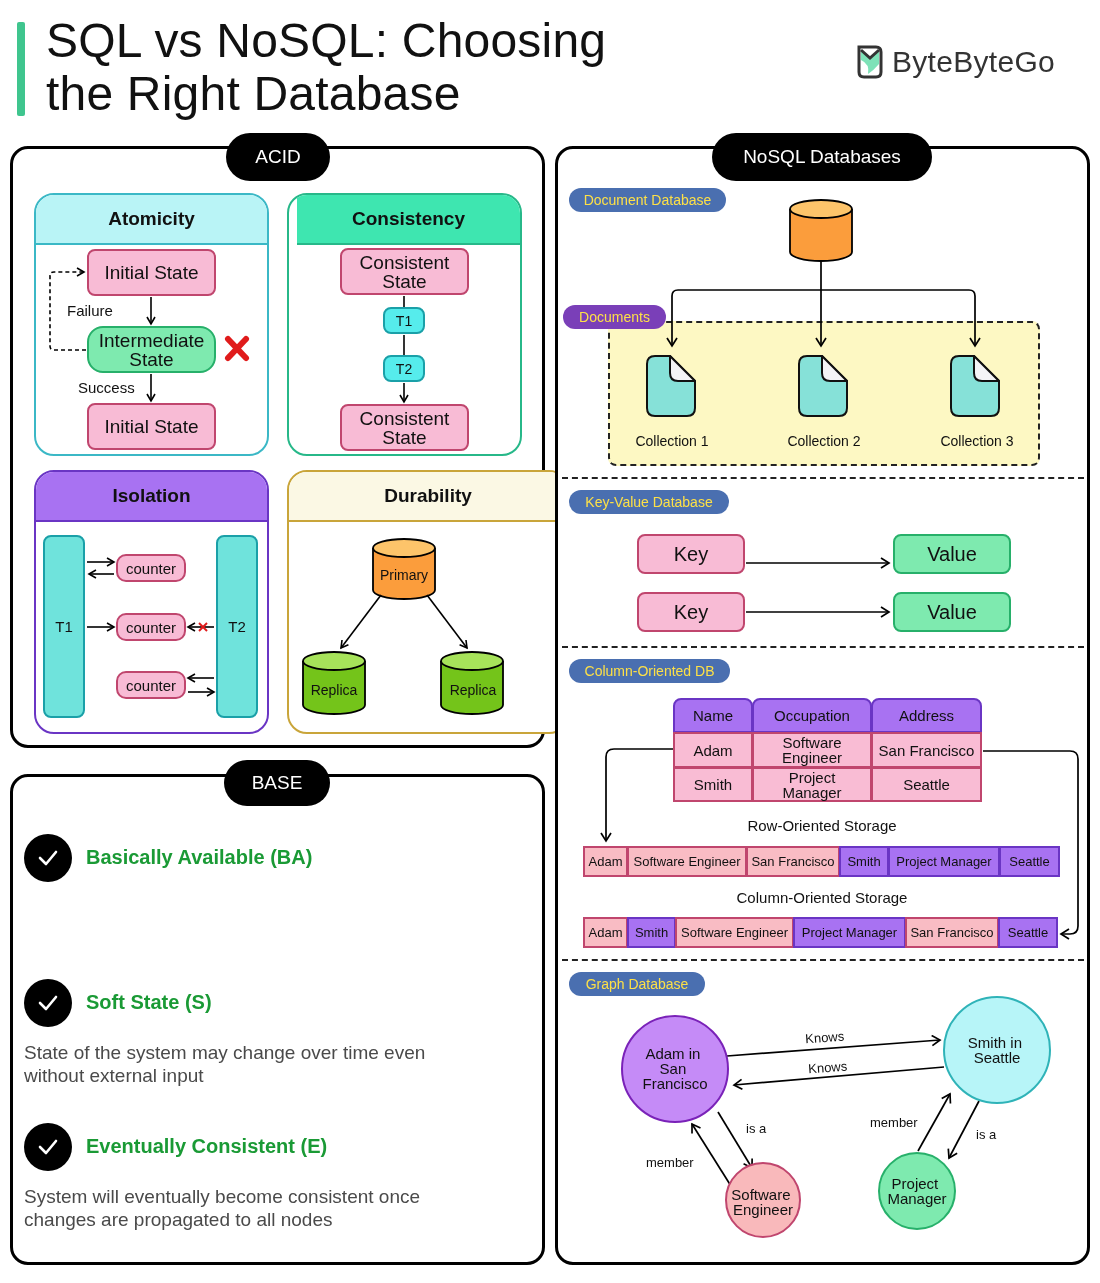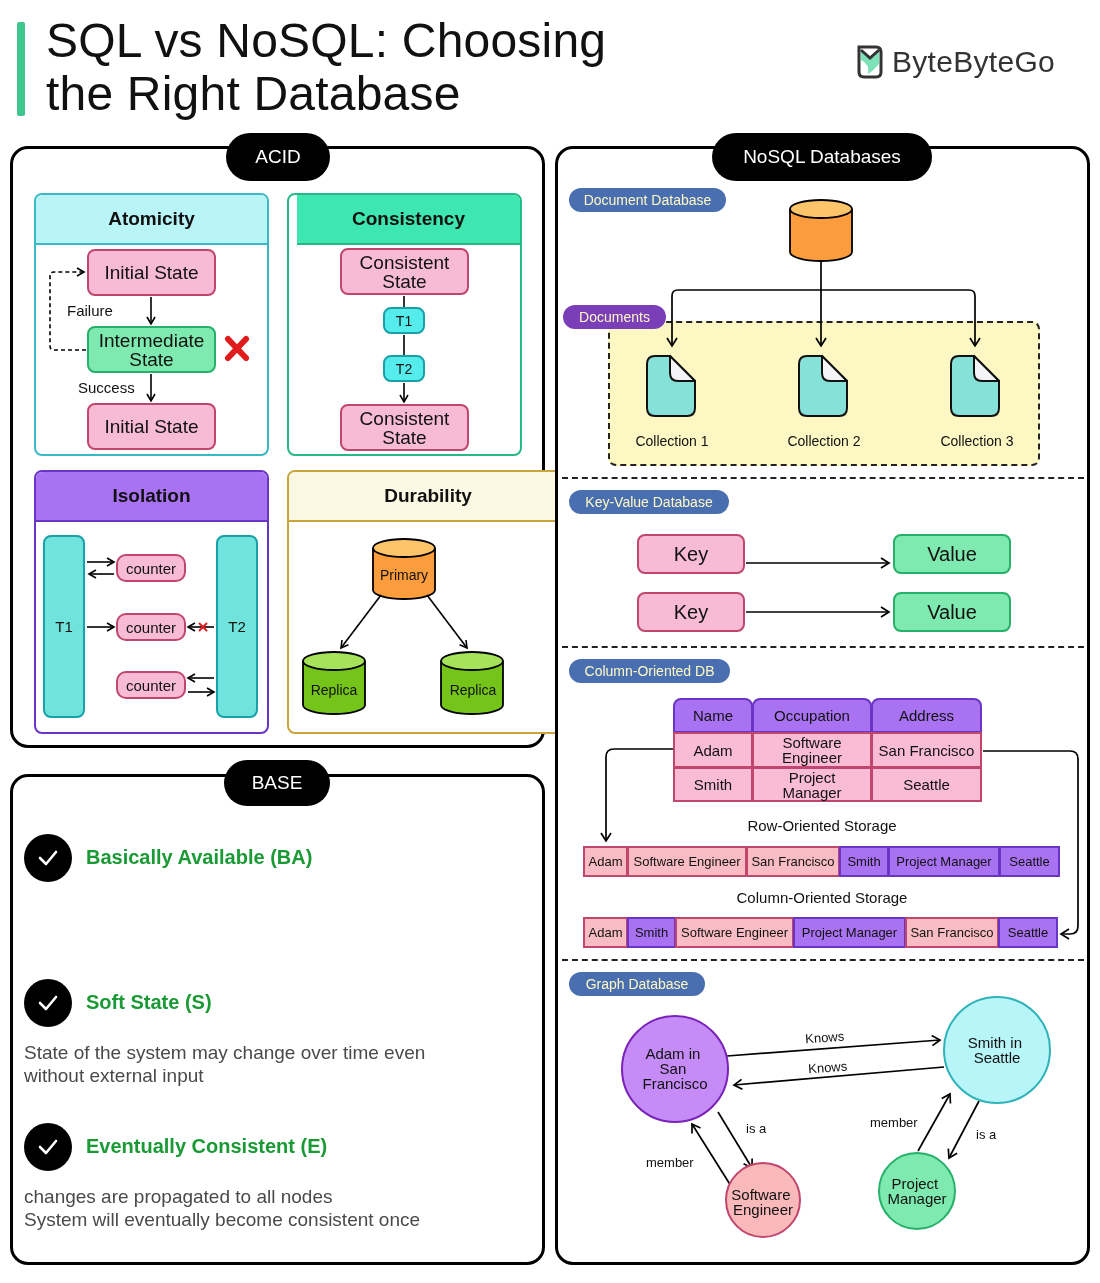--- a/index.html
+++ b/index.html
@@ -10,36 +10,36 @@
   .title-bar { position: absolute; left: 17px; top: 22px; width: 8px; height: 94px; background: #3fc58e; border-radius: 2px; }
   .title { position: absolute; left: 46px; top: 14px; font-size: 48px; line-height: 53px; font-weight: 400; color: #111; letter-spacing: 0.2px; }
   .brand { position: absolute; left: 856px; top: 44px; display: flex; align-items: center; gap: 8px; }
   .brand-text { font-size: 30px; color: #333; letter-spacing: 0.3px; }
 
   
   .panel { position: absolute; border: 3px solid #000; border-radius: 18px; background: #fff; }
   .pill { position: absolute; background: #000; color: #fff; border-radius: 24px; display: flex; align-items: center; justify-content: center; font-size: 19px; }
 
   
-  .card { position: absolute; border: 2px solid; border-radius: 8px; background: #fff; overflow: hidden; }
+  .card { position: absolute; border: 2px solid; border-radius: 20px; background: #fff; overflow: hidden; }
   .card-head { height: 50px; display: flex; align-items: center; justify-content: center; font-weight: bold; font-size: 19px; border-bottom: 2px solid; }
   .box { position: absolute; border: 2px solid; border-radius: 8px; display: flex; align-items: center; justify-content: center; text-align: center; }
   .pinkbox { background: #f8bbd5; border-color: #c0466e; }
-  .greenbox { background: #7eeaaf; border-color: #27b06a; }
+  .greenbox { background: #7eeaaf; border-color: #27b06a; border-radius: 16px; }
   .cyanbox { background: #56ecec; border-color: #1aa0a8; }
   .lbl { position: absolute; font-size: 15px; }
 
   
   .base-item { position: absolute; left: 24px; }
   .check { position: absolute; width: 48px; height: 48px; border-radius: 50%; background: #000; display: flex; align-items: center; justify-content: center; }
   .base-title { position: absolute; left: 62px; font-size: 20px; font-weight: bold; color: #1a9a35; white-space: nowrap; }
   .base-desc { position: absolute; left: 0px; width: 480px; font-size: 19px; line-height: 23px; color: #4a4a4a; }
 
   
-  .tag { position: absolute; height: 24px; border-radius: 12px; color: #fef9c3; font-size: 14px; display: flex; align-items: center; justify-content: center; }
+  .tag { position: absolute; height: 24px; border-radius: 12px; color: #fde047; font-size: 14px; display: flex; align-items: center; justify-content: center; }
   .tag-blue { background: #4a6fb0; }
   .tag-purple { background: #7a3fb8; }
   .divider { position: absolute; left: 562px; width: 522px; border-top: 2px dashed #222; }
   .kv { position: absolute; height: 40px; border: 2px solid; border-radius: 8px; font-size: 20px; display: flex; align-items: center; justify-content: center; }
   .kv-key { background: #f8bbd5; border-color: #c0466e; }
   .kv-val { background: #7eeaaf; border-color: #27b06a; }
   .cell { position: absolute; display: flex; align-items: center; justify-content: center; text-align: center; font-size: 15px; line-height: 15px; border: 2px solid; }
   .c-head { background: #a872f2; border-color: #6a35c4; border-radius: 8px 8px 0 0; }
   .c-pink { background: #f9bcd4; border-color: #c0466e; }
   .s-pink { background: #f9bcc4; border-color: #c0466e; font-size: 13px; }
@@ -185,22 +185,22 @@
 </div>
 
 <div class="base-item" style="top:1123px;">
   <div class="check">
     <svg width="22" height="18" viewBox="0 0 22 18">
         <path d="M3 9 L9 15 L19 3" fill="none" stroke="#fff" stroke-width="2.6" stroke-linecap="round" stroke-linejoin="round"></path>
       </svg>
   </div>
   <div class="base-title" style="top:12px;">Eventually Consistent (E)</div>
   <div class="base-desc" style="top:62px;">
+    <div>System will eventually become consistent once</div>
     <div>changes are propagated to all nodes</div>
-    <div>System will eventually become consistent once</div>
   </div>
 </div>
 
 <div class="panel" style="left:555px; top:146px; width:535px; height:1119px;"></div>
 <div class="pill" style="left:712px; top:133px; width:220px; height:48px;">NoSQL Databases</div>
 
 <div class="tag tag-blue" style="left:569px; top:188px; width:157px;">Document Database</div>
 <div style="position:absolute; left:608px; top:321px; width:432px; height:145px; background:#fdf8c3; border:2px dashed #222; border-radius:8px;"></div>
 <div class="tag tag-purple" style="left:563px; top:305px; width:103px;">Documents</div>
 <div class="lbl" style="left:622px; top:433px; width:100px; text-align:center; font-size:14px;">Collection 1</div>

